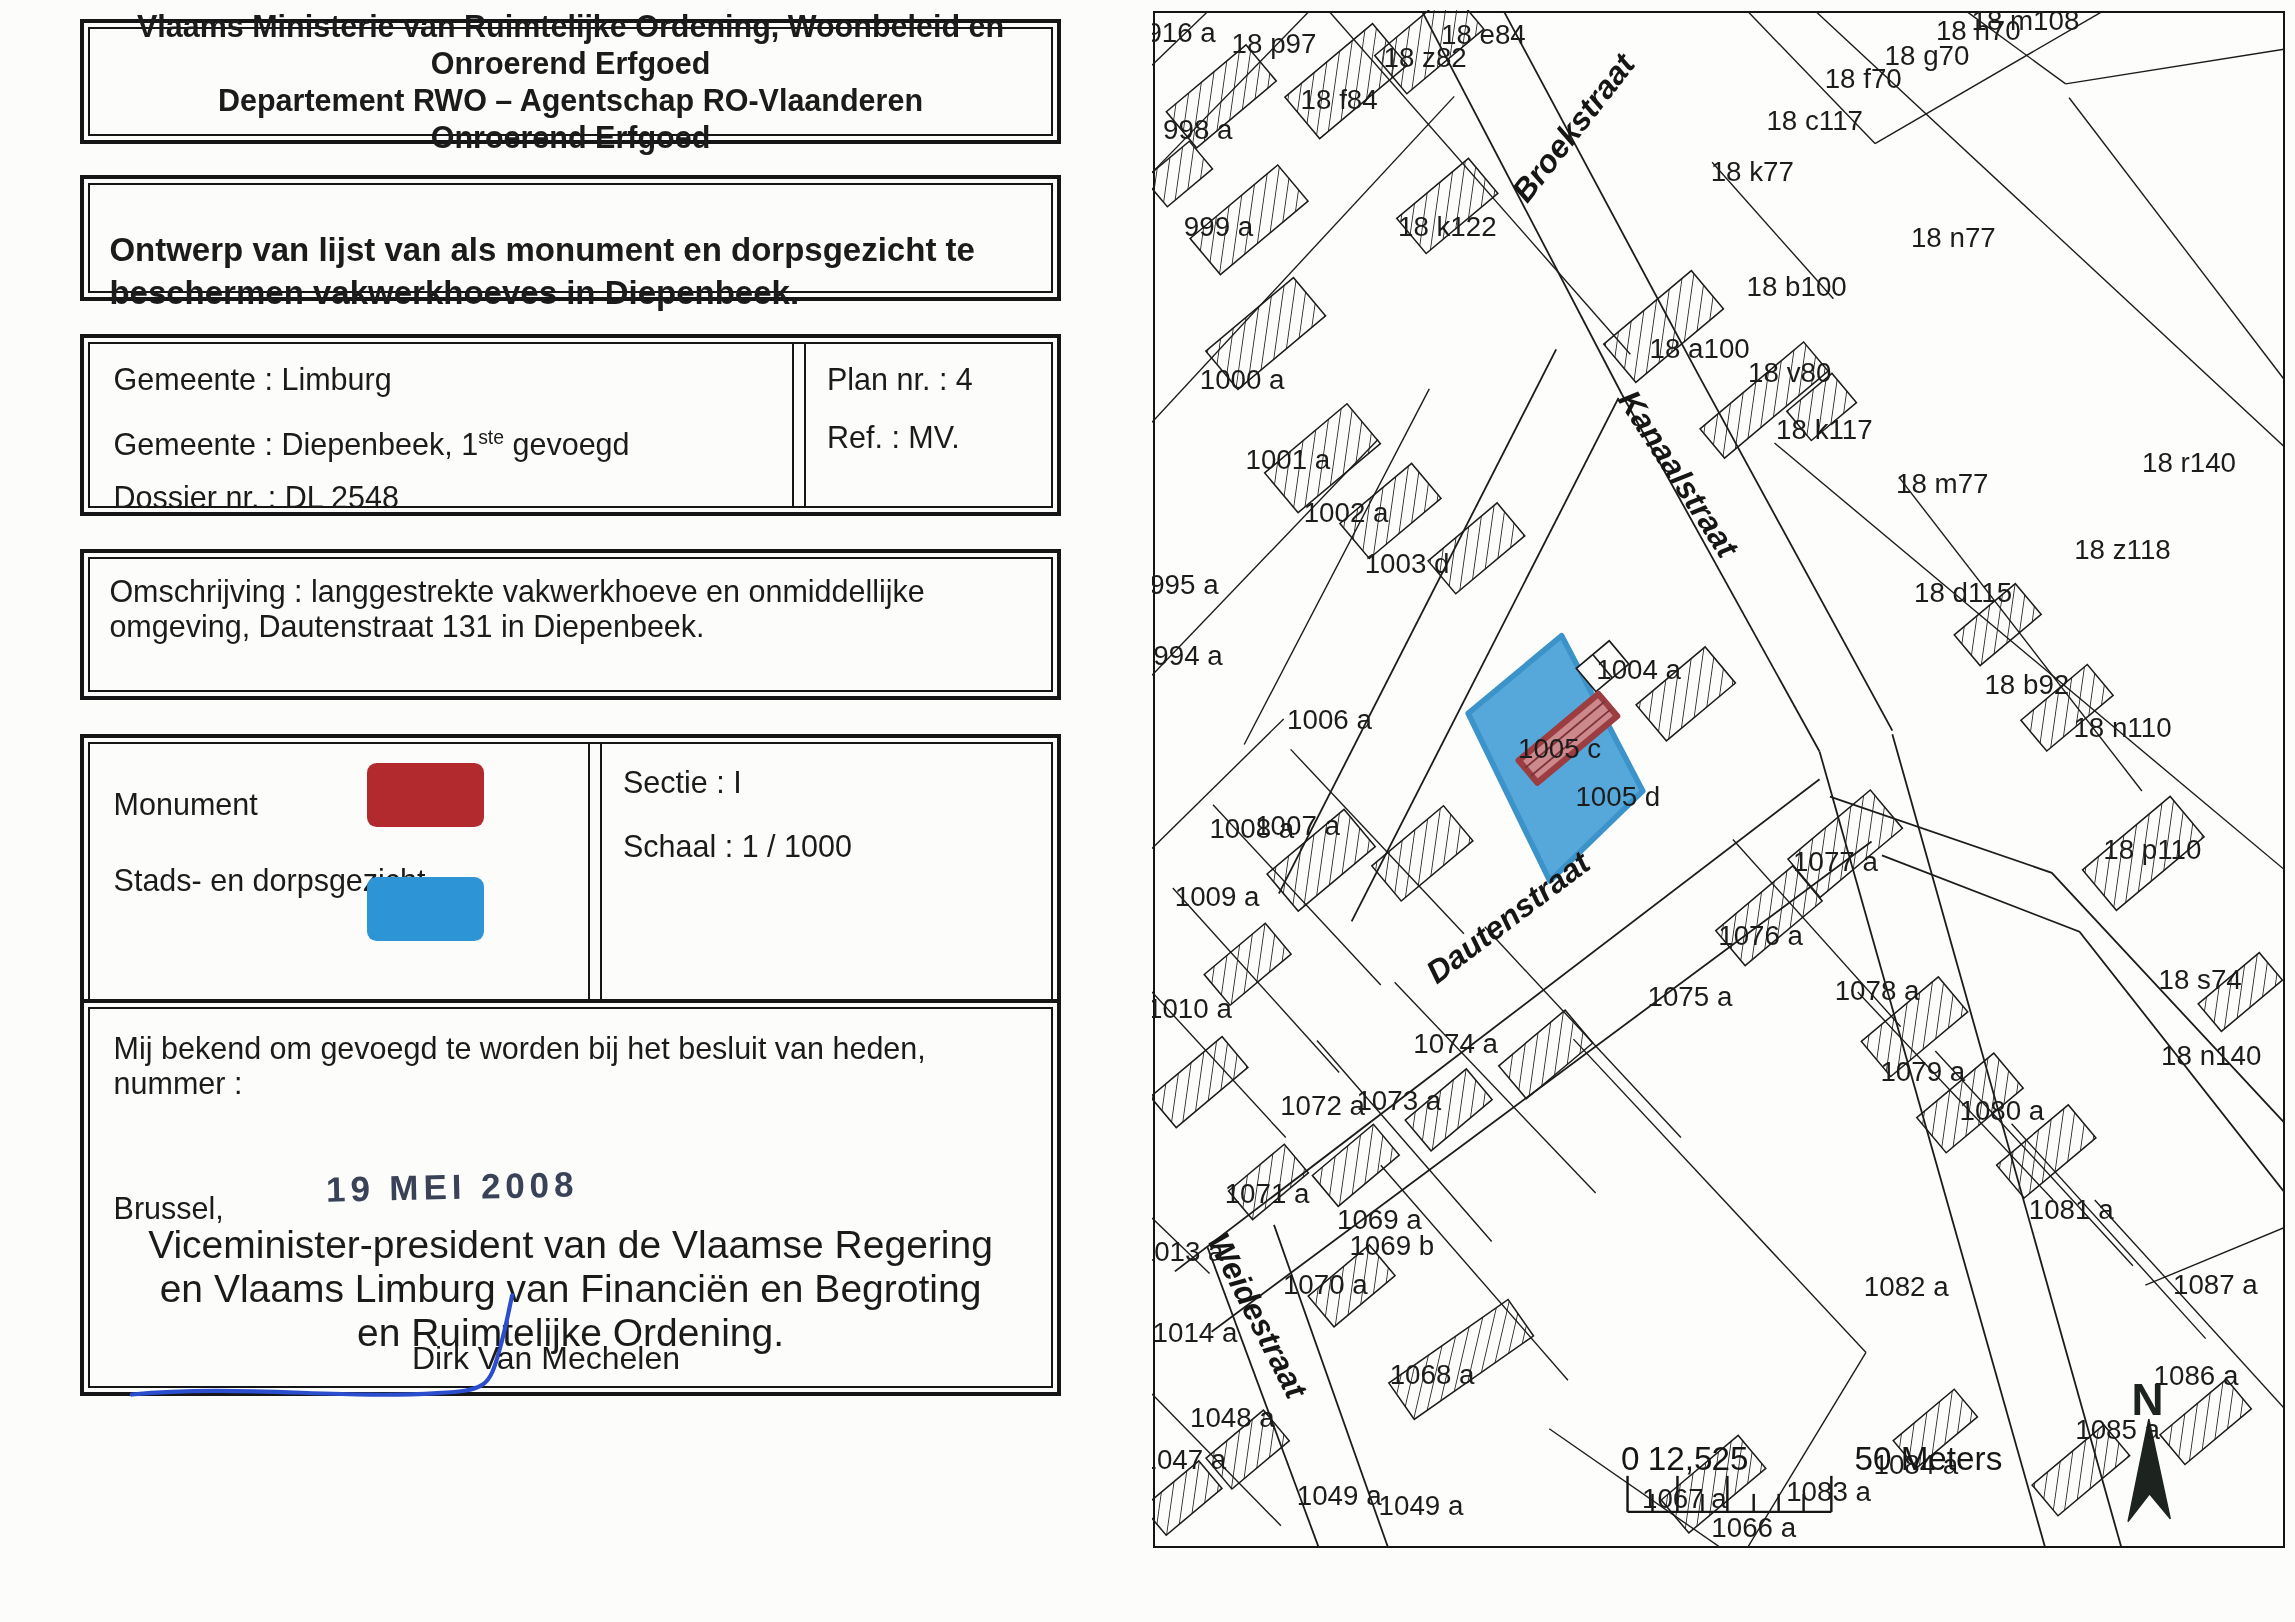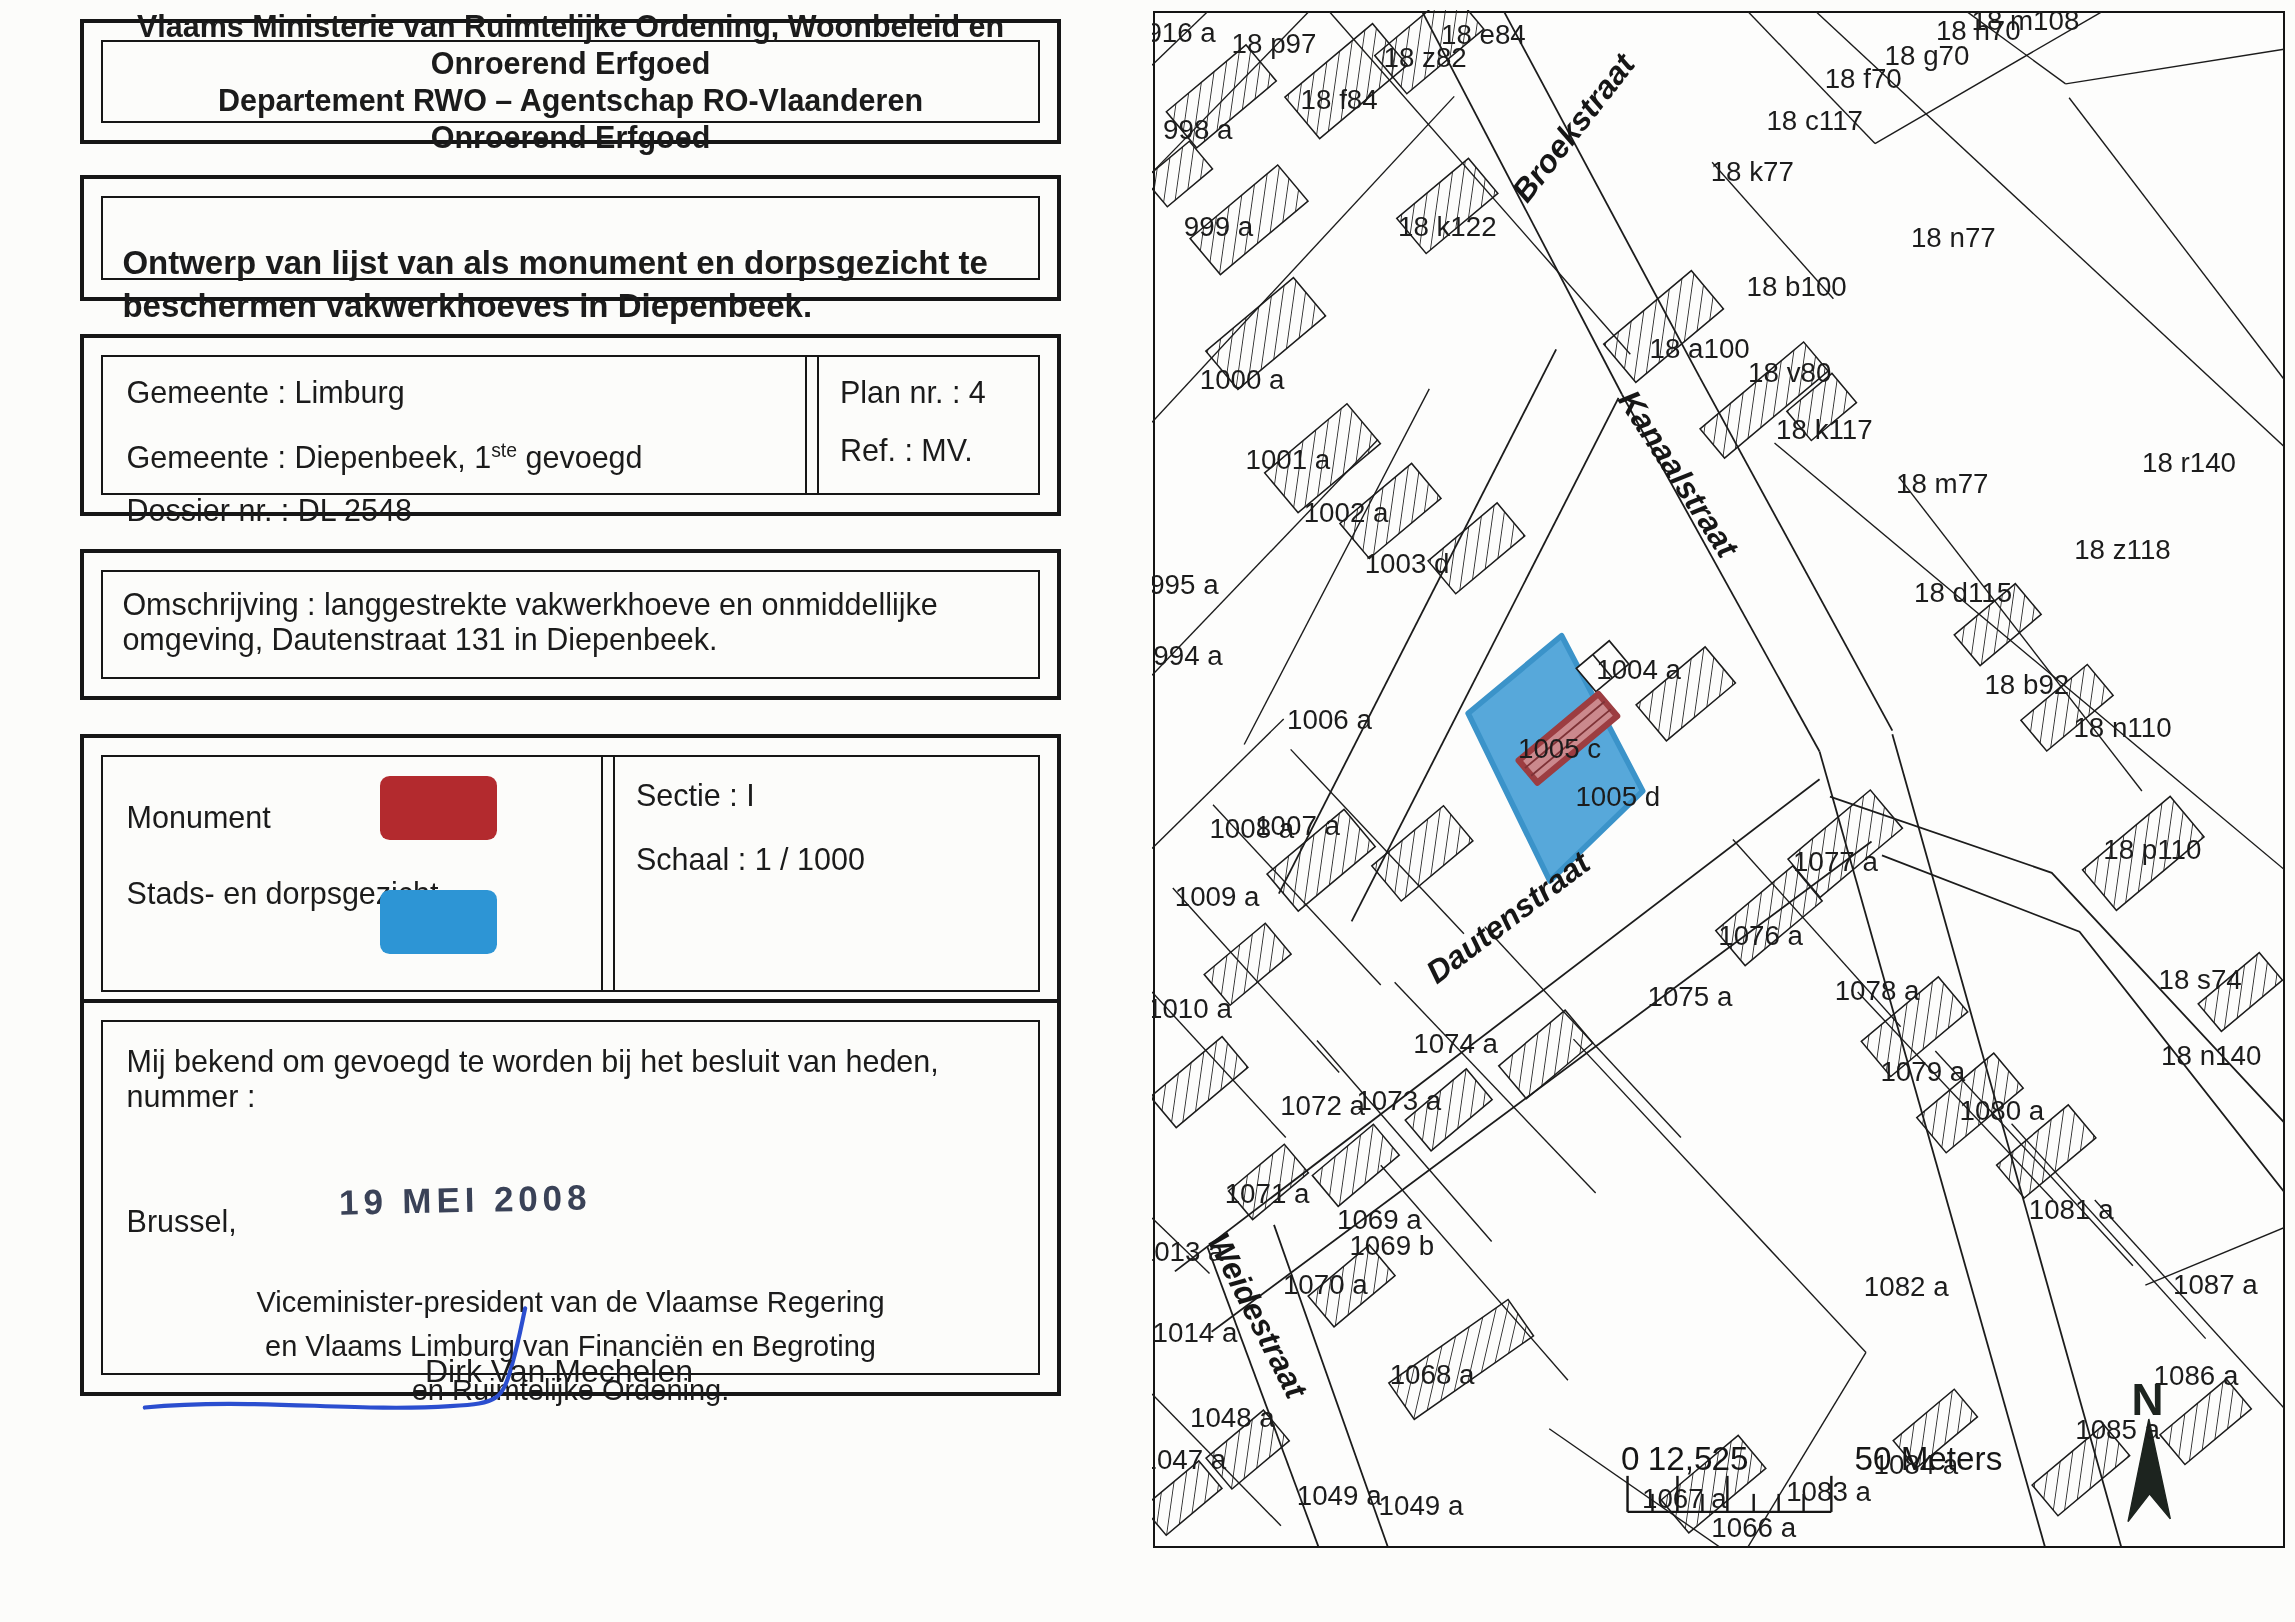--- a/index.html
+++ b/index.html
@@ -3,38 +3,38 @@
 <meta charset="utf-8">
 <style>
   html,body{margin:0;padding:0;}
   body{
     width:2295px;height:1623px;position:relative;overflow:hidden;
     background:#fcfcfa;
     font-family:"Liberation Sans", sans-serif;
     color:#1b1b1b;
   }
   
-  .dbox{position:absolute;border:4.2px solid #161616;background:#fcfcfa;padding:17px;box-sizing:border-box;}
+  .dbox{position:absolute;border:4.2px solid #161616;background:#fcfcfa;padding:4px;box-sizing:border-box;}
   .dbox-inner{width:100%;height:100%;border:2.1px solid #161616;box-sizing:border-box;position:relative;}
   
   .hdr{display:flex;flex-direction:column;justify-content:center;align-items:center;height:100%;}
   .hdr div{font-weight:bold;font-size:30.5px;line-height:37px;text-align:center;}
   .title-text{font-weight:bold;font-size:33px;line-height:43px;padding:19.4px 0 0 19.4px;}
   .plain{font-size:30.5px;line-height:35px;}
   .fieldrow{position:absolute;left:23.6px;font-size:30.5px;}
   sup{font-size:19.4px;}
   .vdivider{position:absolute;top:0;bottom:0;width:9.7px;border-left:2.1px solid #161616;border-right:2.1px solid #161616;}
   
   .swatch{position:absolute;width:117px;height:64px;border-radius:9.7px;}
   
   .stamp{
     position:absolute;font-weight:bold;letter-spacing:4.9px;font-size:35px;color:#3a4257;
     transform:rotate(-1.2deg);font-family:"Liberation Sans",sans-serif;
   }
-  .minister{position:absolute;width:100%;text-align:center;font-size:29px;line-height:44px;margin-top:44px;}
+  .minister{position:absolute;width:100%;text-align:center;font-size:39px;line-height:44px;}
   .signame{position:absolute;font-size:32px;}
   
   #map-wrap{position:absolute;left:1153px;top:11px;width:1132px;height:1537px;background:#fdfdfc;border:2.8px solid #141414;box-sizing:border-box;}
   #map-svg{position:absolute;left:-2.8px;top:-2.8px;}
   text.parcel{font-size:40px;fill:#1c1c1c;font-family:"Liberation Sans",sans-serif;}
   text.street{font-size:46px;font-weight:bold;font-style:italic;fill:#161616;font-family:"Liberation Sans",sans-serif;}
   text.scalenum{font-size:48px;fill:#161616;font-family:"Liberation Sans",sans-serif;}
   text.northN{font-size:64px;font-weight:bold;fill:#1d241f;font-family:"Liberation Sans",sans-serif;}
 </style>
 </head>

